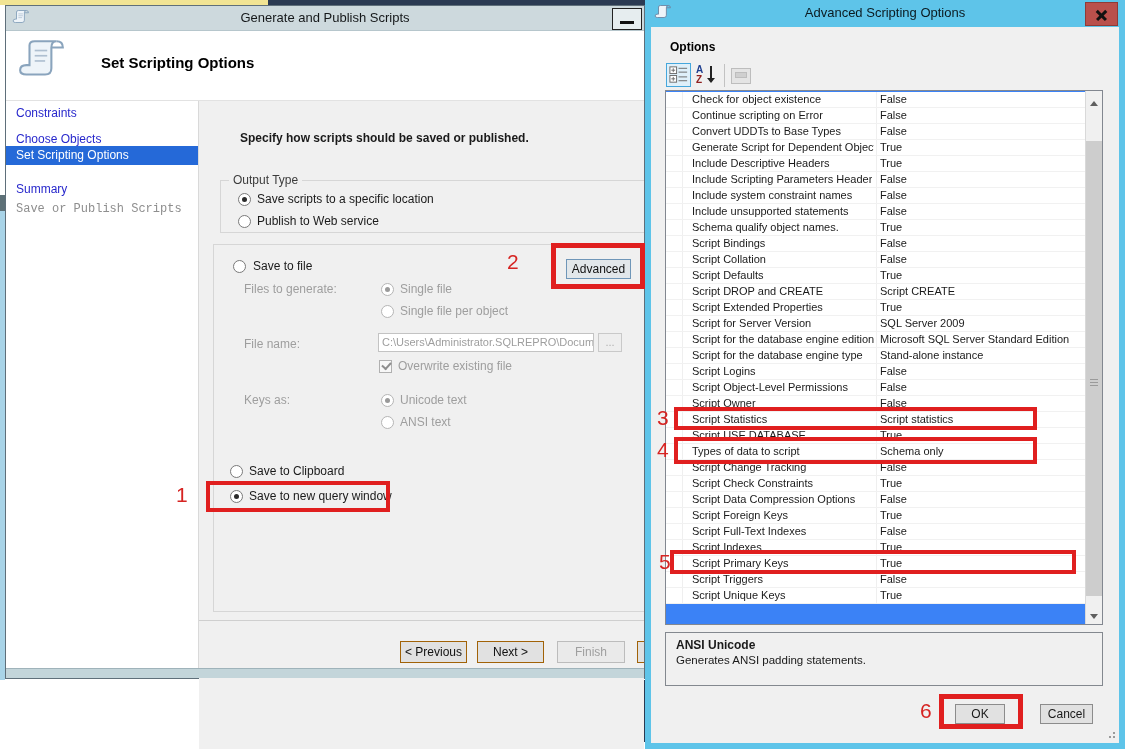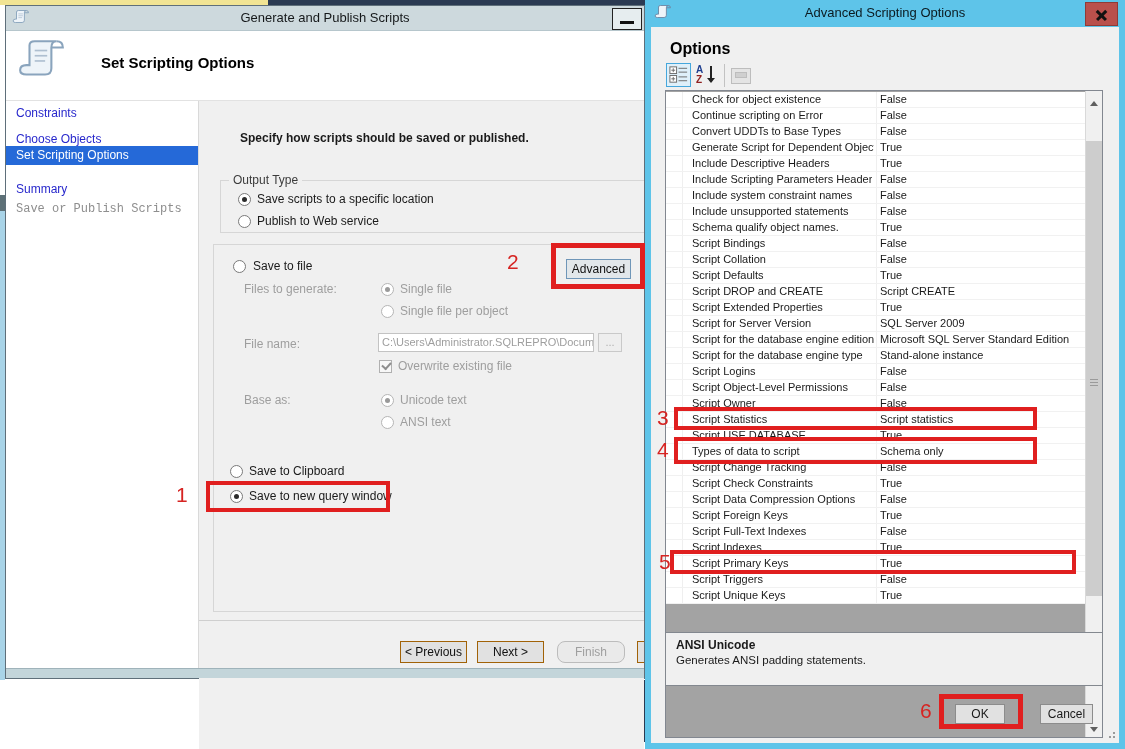--- a/index.html
+++ b/index.html
@@ -69,21 +69,21 @@
     border-left:2px solid #8e8e8e; border-bottom:2px solid #8e8e8e; transform:rotate(-48deg); }
 
   .txtbox { position:absolute; height:19px; border:1px solid #c3c3c3; background:#fff;
     color:#9e9e9e; font-size:11px; font-family:"Liberation Sans", sans-serif;
     padding:0 3px; overflow:hidden; white-space:nowrap; }
   .browse-btn { position:absolute; width:24px; height:19px; background:#eee; border:1px solid #c9c9c9;
     color:#b0b0b0; text-align:center; line-height:16px; font-size:11px; }
 
   .btn { position:absolute; height:22px; background:#e1e1e1; border:1px solid #a16207;
     font-size:12px; text-align:center; line-height:20px; color:#111; }
-  .btn.disabled { color:#9f9f9f; background:#eaeaea; border-color:#bcbcbc;border-radius:8px; }
+  .btn.disabled { color:#9f9f9f; background:#eaeaea; border-color:#bcbcbc; }
   #btn-advanced { left:352px; top:14px; width:65px; height:20px; line-height:18px;
     background:#e2e7ea; border:1px solid #6f96b8; }
   .sep-line { left:0; top:519px; width:445px; height:1px; background:#cfcfcf; }
   #btn-prev { left:201px; top:540px; width:67px; }
   #btn-next { left:278px; top:540px; width:67px; }
   #btn-finish { left:358px; top:540px; width:68px; }
   #btn-cancel-sliver { left:438px; top:540px; width:60px; }
 
   .wiz-bottomstrip { left:0; bottom:0; width:638px; height:10px; background:#c3d5da;
     border-top:1px solid #9fb3ba; }
@@ -94,36 +94,36 @@
     font-size:13px; color:#0b1a20; }
   .dlg-close { left:440px; top:2px; width:33px; height:24px; background:#b9504c;
     border:1px solid #8f3b37; }
   .dlg-close::before, .dlg-close::after { content:""; position:absolute; left:9px; top:11px;
     width:13px; height:2.5px; background:#111; }
   .dlg-close::before { transform:rotate(45deg); }
   .dlg-close::after { transform:rotate(-45deg); }
   .scroll-icon-dlg { left:9px; top:4px; width:18px; height:18px; }
 
   .dlg-client { left:6px; top:27px; width:468px; height:716px; background:#f0f0f0; }
-  .opt-label { left:19px; top:13px; font-weight:bold; font-size:16px; color:#000; }
+  .opt-label { left:19px; top:13px; font-weight:bold; font-size:12px; color:#000; }
 
   .tb-cat { left:15px; top:36px; width:25px; height:24px; background:#dff0fa; border:1px solid #46a7dc; }
   .tb-az { left:44px; top:37px; width:24px; height:23px; }
   .az-a, .az-z { position:absolute; left:1px; font-size:10px; font-weight:bold; line-height:10px; }
   .az-a { top:1px; color:#1f3f8f; } .az-a::before{ content:"A"; }
   .az-z { top:11px; color:#8f1f1f; } .az-z::before{ content:"Z"; }
   .az-arrow { position:absolute; left:15px; top:2px; width:2px; height:14px; background:#222; }
   .az-arrow::after { content:""; position:absolute; left:-3px; top:12px; border:4px solid transparent;
     border-top:5px solid #222; }
   .tb-sep { left:73px; top:37px; width:1px; height:23px; background:#c2c2c2; }
   .tb-prop { left:80px; top:41px; width:20px; height:16px; background:#e4e4e4; border:1px solid #bdbdbd; }
   .tb-prop::after { content:""; position:absolute; left:3px; top:3px; right:3px; height:4px;
     background:#cfcfcf; border:1px solid #bdbdbd; }
 
-  .pgrid { left:14px; top:63px; width:438px; height:648px; background:#a3a3a3; border:1px solid #828790; }
+  .pgrid { left:14px; top:63px; width:438px; height:535px; background:#3b82f6; border:1px solid #828790; }
   .g-rows { position:absolute; left:0; top:1px; width:419px; }
   .grow { position:relative; height:16px; background:#fff; border-bottom:1px solid #f1f1f1; }
   .grow::before { content:""; position:absolute; left:16px; top:0; bottom:0; width:1px; background:#efefef; }
   .grow::after { content:""; position:absolute; left:210px; top:0; bottom:0; width:1px; background:#efefef; }
   .grow.category::before, .grow.category::after { display:none; }
   .g-name { position:absolute; left:26px; top:1px; font-size:11px; white-space:nowrap;
     max-width:182px; overflow:hidden; }
   .g-val { position:absolute; left:214px; top:1px; font-size:11px; white-space:nowrap;
     max-width:200px; overflow:hidden; }
   .grow.category .g-name { font-weight:bold; max-width:380px; }
@@ -242,21 +242,21 @@
       <span class="rlabel gray" style="left:186px; top:37px;">Single file</span>
       <span class="radio dis" style="left:167px; top:60px;"></span>
       <span class="rlabel gray" style="left:186px; top:59px;">Single file per object</span>
 
       <span class="rlabel gray" style="left:30px; top:92px;">File name:</span>
       <div class="txtbox" style="left:164px; top:88px; width:216px; line-height:17px;">C:\Users\Administrator.SQLREPRO\Docume</div>
       <div class="browse-btn" style="left:384px; top:88px;">...</div>
       <span class="checkbox" style="left:165px; top:115px;"></span>
       <span class="rlabel gray" style="left:184px; top:114px;">Overwrite existing file</span>
 
-      <span class="rlabel gray" style="left:30px; top:148px;">Base as:</span>
+      <span class="rlabel gray" style="left:30px; top:148px;">Keys as:</span>
       <span class="radio dis sel" style="left:167px; top:149px;"></span>
       <span class="rlabel gray" style="left:186px; top:148px;">Unicode text</span>
       <span class="radio dis" style="left:167px; top:171px;"></span>
       <span class="rlabel gray" style="left:186px; top:170px;">ANSI text</span>
 
       <span class="radio" style="left:16px; top:220px;"></span>
       <span class="rlabel" style="left:35px; top:219px;">Save to Clipboard</span>
       <span class="radio sel" style="left:16px; top:245px;"></span>
       <span class="rlabel" style="left:35px; top:244px;">Save to new query window</span>
     </div>

